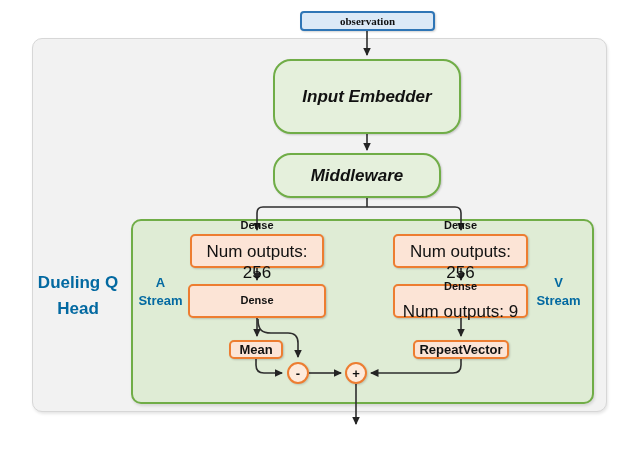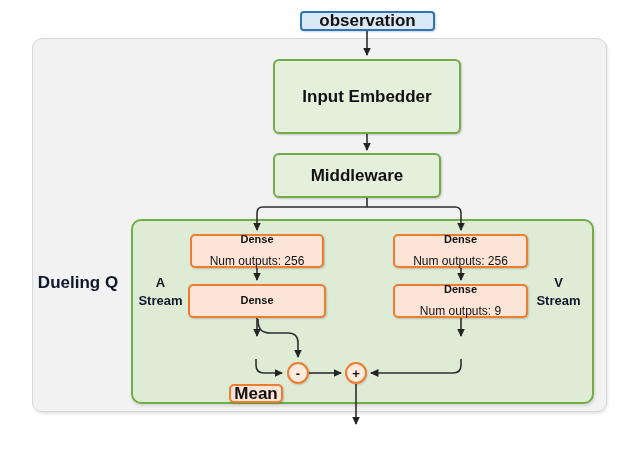--- a/index.html
+++ b/index.html
@@ -23,32 +23,32 @@
     left:131px;top:219px;width:459px;height:181px;
     background:var(--green-container-fill);border:2px solid var(--green-border);
     box-shadow:1px 2px 3px rgba(0,0,0,0.12);
   }
   svg.arrows{position:absolute;left:0;top:0;width:627px;height:460px;pointer-events:none;}
   .node{
     position:absolute;display:flex;flex-direction:column;align-items:center;justify-content:center;
     text-align:center;box-sizing:border-box;box-shadow:1px 1px 2px rgba(0,0,0,0.18);
   }
   .node .title{font-weight:bold;font-size:11px;line-height:1.25;text-align:center;}
-  .node .sub{font-size:12px;line-height:1.25;margin-top:8px;}
-  .green-node{background:var(--green-fill);border:2px solid var(--green-border);border-radius:6px;font-weight:bold;font-size:17px;}
+  .node .sub{font-size:17px;line-height:1.25;margin-top:8px;}
+  .green-node{background:var(--green-fill);border:2px solid var(--green-border);border-radius:18px;font-weight:bold;font-size:17px;font-style:italic;}
   .orange-node{background:var(--orange-fill);border:2px solid var(--orange-border);border-radius:5px;}
-  .blue-node{background:var(--blue-fill);border:2px solid var(--blue-border);border-radius:4px;font-weight:bold;font-size:17px;}
-  .small-orange{font-weight:bold;font-size:17px;margin-top:44px;}
+  .blue-node{background:var(--blue-fill);border:2px solid var(--blue-border);border-radius:4px;font-weight:bold;font-size:11px;font-family:Liberation Serif, serif;}
+  .small-orange{font-weight:bold;font-size:13px;}
   .op-circle{
     position:absolute;width:22px;height:22px;border-radius:50%;box-sizing:border-box;
     background:var(--circle-fill);border:2px solid var(--orange-border);
     display:flex;align-items:center;justify-content:center;
     font-weight:bold;font-size:13px;line-height:1;box-shadow:1px 1px 2px rgba(0,0,0,0.15);
   }
-  .side-label{position:absolute;text-align:center;font-weight:bold;color:#0f172a;}
+  .side-label{position:absolute;text-align:center;font-weight:bold;color:#0369a1;}
   .dueling{left:22px;top:270px;width:112px;font-size:17px;line-height:1.5;}
   .stream{font-size:13px;line-height:1.35;}
   .a-stream{left:133px;top:274px;width:55px;}
   .v-stream{left:530px;top:274px;width:57px;}
   #ie{left:273px;top:59px;width:188px;height:75px;}
   #mw{left:273px;top:153px;width:168px;height:45px;}
   #obs{left:300px;top:11px;width:135px;height:20px;}
   #aqv{left:303px;top:429px;width:106px;height:19px;}
   #ad1{left:190px;top:234px;width:134px;height:34px;}
   #ad2{left:188px;top:284px;width:138px;height:34px;}
@@ -115,31 +115,35 @@
   </div>
 
   <div id="vd1" class="node orange-node">
     <span class="title">Dense</span>
     <span class="sub">Num outputs: 256</span>
   </div>
   <div id="vd2" class="node orange-node">
     <span class="title">Dense</span>
     <span class="sub">Num outputs: 9</span>
   </div>
+  <div id="rv" class="node orange-node small-orange">
+    <span>RepeatVector</span>
+  </div>
 
   <div id="minus" class="op-circle">
     <span>-</span>
   </div>
   <div id="plus" class="op-circle">
     <span>+</span>
   </div>
 
 
   <div class="side-label dueling">
     <div>Dueling Q</div>
+    <div>Head</div>
   </div>
   <div class="side-label stream a-stream">
     <div>A</div>
     <div>Stream</div>
   </div>
   <div class="side-label stream v-stream">
     <div>V</div>
     <div>Stream</div>
   </div>
 

